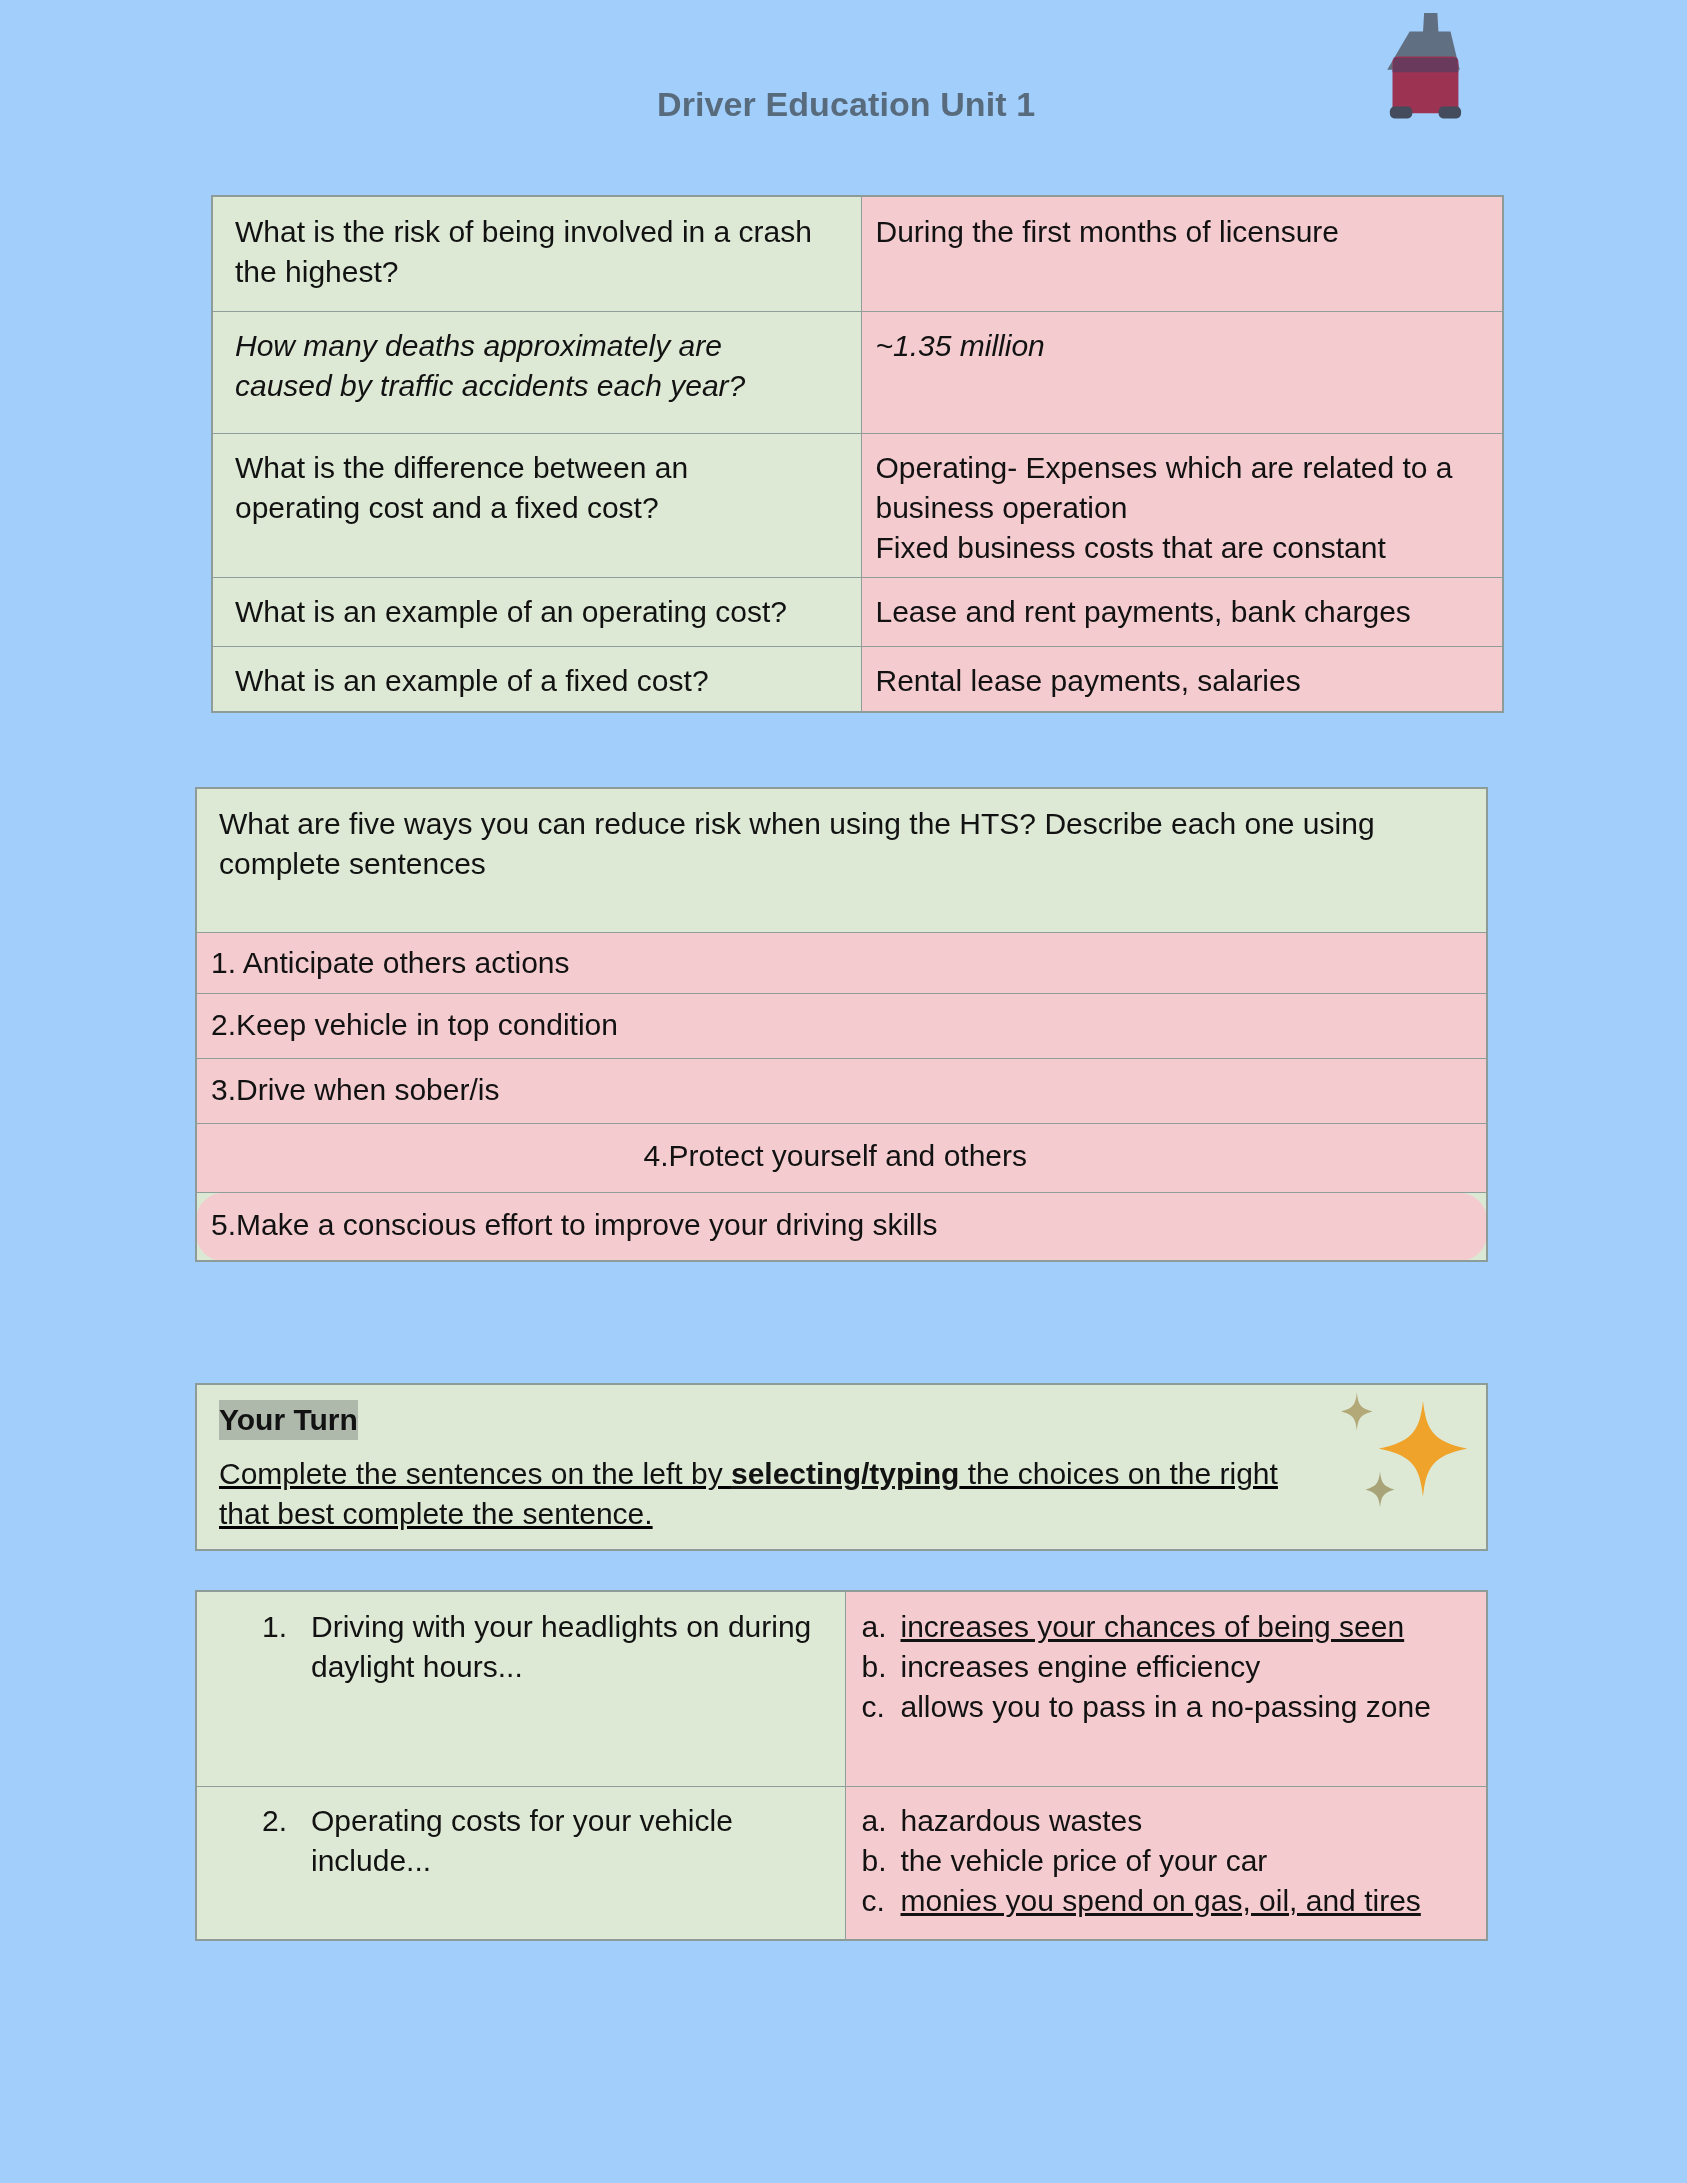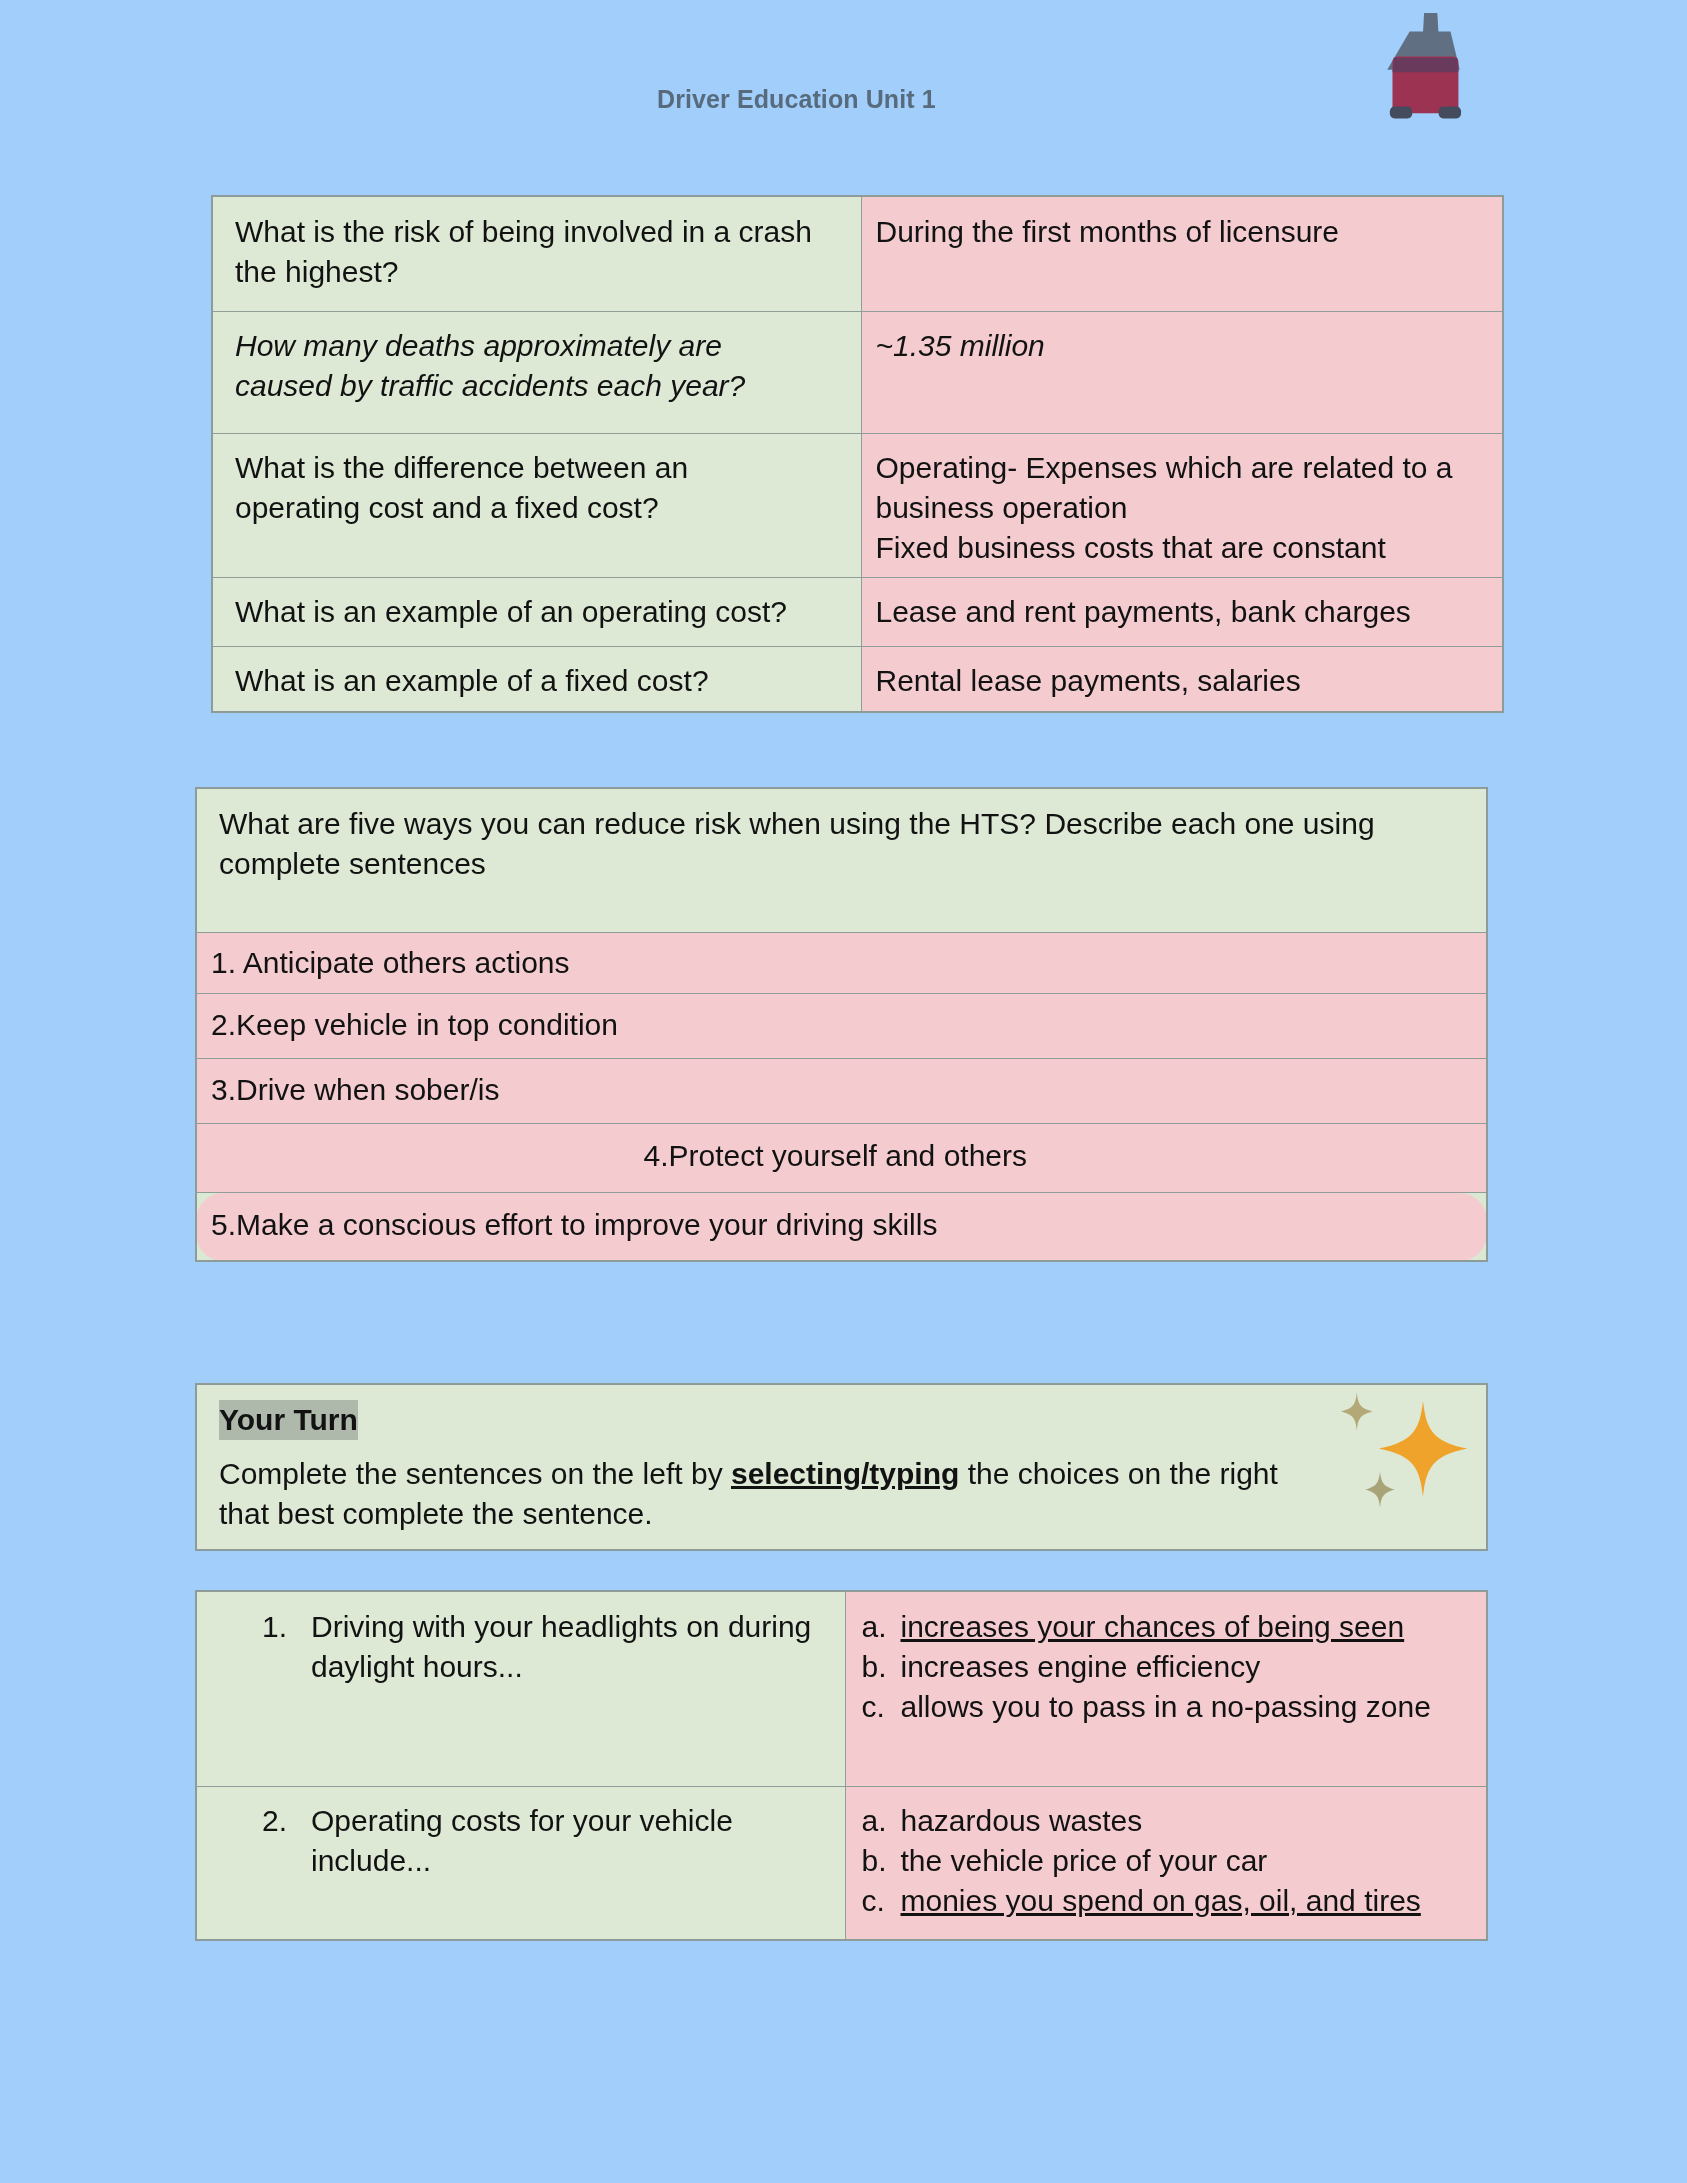--- a/index.html
+++ b/index.html
@@ -7,21 +7,21 @@
   body {
     width:1687px; height:2183px;
     background:#a1cefb;
     font-family:"Liberation Sans", sans-serif;
     overflow:hidden;
   }
   .page { position:relative; width:1687px; height:2183px; }
 
   .title {
     position:absolute; left:657px; top:87px;
-    font-size:25px; color:#586b7d; font-weight:700; letter-spacing:0.1px;
+    font-size:34px; color:#586b7d; font-weight:700; letter-spacing:0.1px;
     line-height:1;
   }
   .car-emoji { position:absolute; left:1366px; top:9.3px; width:111px; height:116px; }
   .sparkle-emoji { position:absolute; left:1331px; top:1387px; width:139px; height:127px; }
 
   table.tbl {
     position:absolute;
     border-collapse:collapse;
     table-layout:fixed;
     border:2px solid #8d9c98;
@@ -39,21 +39,21 @@
   table.tbl td.q { background:#dde9d5; padding-right:40px; }
   table.tbl td.a { background:#f4ccd0; padding-left:14px; }
   .u { text-decoration:underline; }
   .bold { font-weight:700; }
 
   
   #t1 { left:211px; top:195px; width:1293px; }
   
   #t2 { left:195px; top:787px; width:1293px; }
   
-  #t3 { left:195px; top:1383px; width:1293px; }
+  #t3 { left:195px; top:1383px; width:1293px;text-decoration:underline; }
   
   #t4 { left:195px; top:1590px; width:1293px; }
   #t4 tr:nth-child(1) td { height:195px; }
   #t4 tr:nth-child(2) td { height:154px; }
   #t1 tr:nth-child(1) td { padding-top:14.6px; padding-bottom:19px; }
   #t1 tr:nth-child(2) td { padding-top:14.6px; padding-bottom:27px;font-style:italic; }
   #t1 tr:nth-child(3) td { padding-top:14px; padding-bottom:9.3px; }
   #t1 tr:nth-child(4) td { padding-top:14px; padding-bottom:14px; }
   #t1 tr:nth-child(5) td { padding-top:13.2px; padding-bottom:10.6px; }
   #t2 tr:nth-child(1) td { height:144px; }

